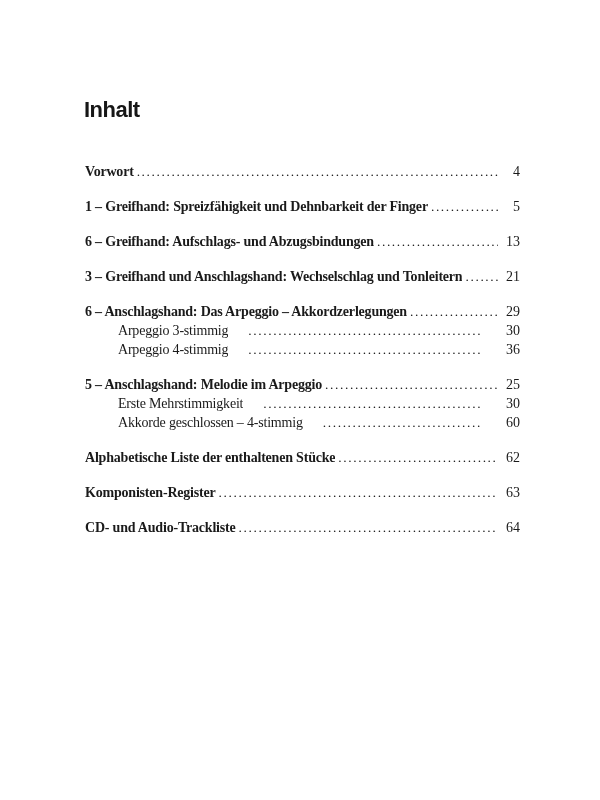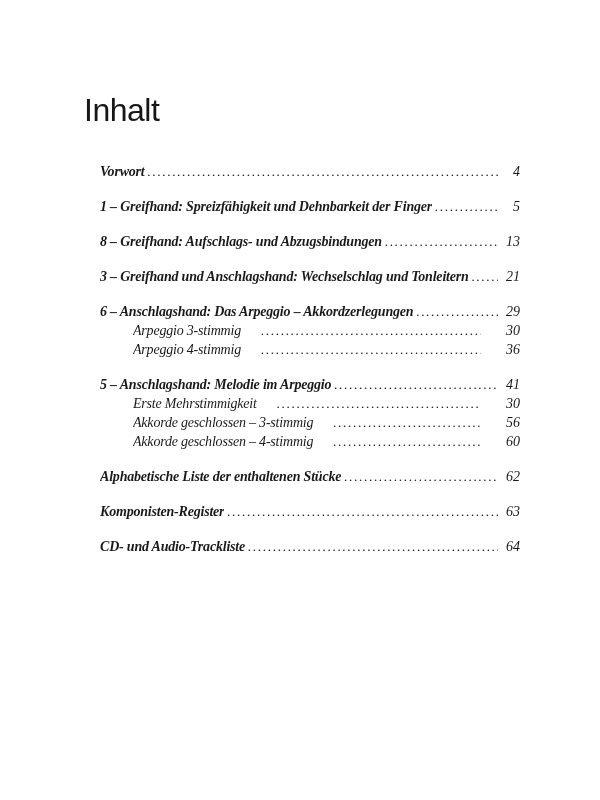--- a/index.html
+++ b/index.html
@@ -17,29 +17,28 @@
     overflow: hidden;
     box-sizing: border-box;
     padding: 0 80px;
   }
   .page-title {
     margin: 0;
     padding-top: 94px;
     margin-left: 4px;
     margin-bottom: 36px;
     font-family: "Liberation Sans", sans-serif;
-    font-weight: 400;
-    font-size: 32px;
+    font-weight: 700;
+    font-size: 22px;
     line-height: 32px;
     color: #161616;
     letter-spacing: -0.5px;
   }
   .toc {
-    margin-left: 20px;
-    font-style: italic;
+    margin-left: 5px;
   }
   .toc-row {
     display: flex;
     align-items: baseline;
     line-height: 19px;
     font-size: 14px;
   }
   .toc-row.main {
     margin-top: 16px;
   }
@@ -99,21 +98,21 @@
       <span class="toc-page">4</span>
     </div>
 
     <div class="toc-row main">
       <span class="toc-label">1 – Greifhand: Spreizfähigkeit und Dehnbarkeit der Finger</span>
       <span class="toc-dots"></span>
       <span class="toc-page">5</span>
     </div>
 
     <div class="toc-row main">
-      <span class="toc-label">8 – Greifhand: Aufschlags- und Abzugsbindungen</span>
+      <span class="toc-label">6 – Greifhand: Aufschlags- und Abzugsbindungen</span>
       <span class="toc-dots"></span>
       <span class="toc-page">13</span>
     </div>
 
     <div class="toc-row main">
       <span class="toc-label">3 – Greifhand und Anschlagshand: Wechselschlag und Tonleitern</span>
       <span class="toc-dots"></span>
       <span class="toc-page">21</span>
     </div>
 
@@ -131,35 +130,30 @@
 
     <div class="toc-row sub">
       <span class="toc-label">Arpeggio 4-stimmig</span>
       <span class="toc-dots"></span>
       <span class="toc-page">36</span>
     </div>
 
     <div class="toc-row main">
       <span class="toc-label">5 – Anschlagshand: Melodie im Arpeggio</span>
       <span class="toc-dots"></span>
-      <span class="toc-page">41</span>
+      <span class="toc-page">25</span>
     </div>
 
 
     <div class="toc-row sub">
       <span class="toc-label">Erste Mehrstimmigkeit</span>
       <span class="toc-dots"></span>
       <span class="toc-page">30</span>
     </div>
 
-    <div class="toc-row sub">
-      <span class="toc-label">Akkorde geschlossen – 3-stimmig</span>
-      <span class="toc-dots"></span>
-      <span class="toc-page">56</span>
-    </div>
 
     <div class="toc-row sub">
       <span class="toc-label">Akkorde geschlossen – 4-stimmig</span>
       <span class="toc-dots"></span>
       <span class="toc-page">60</span>
     </div>
 
     <div class="toc-row main">
       <span class="toc-label">Alphabetische Liste der enthaltenen Stücke</span>
       <span class="toc-dots"></span>

